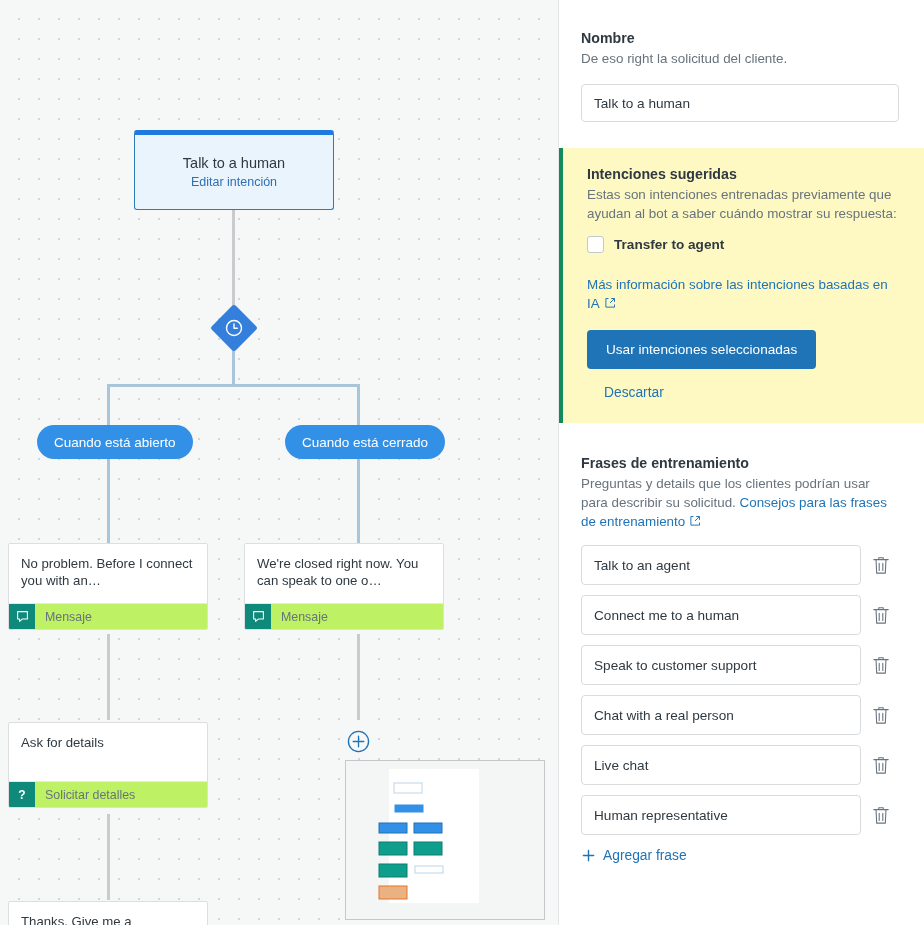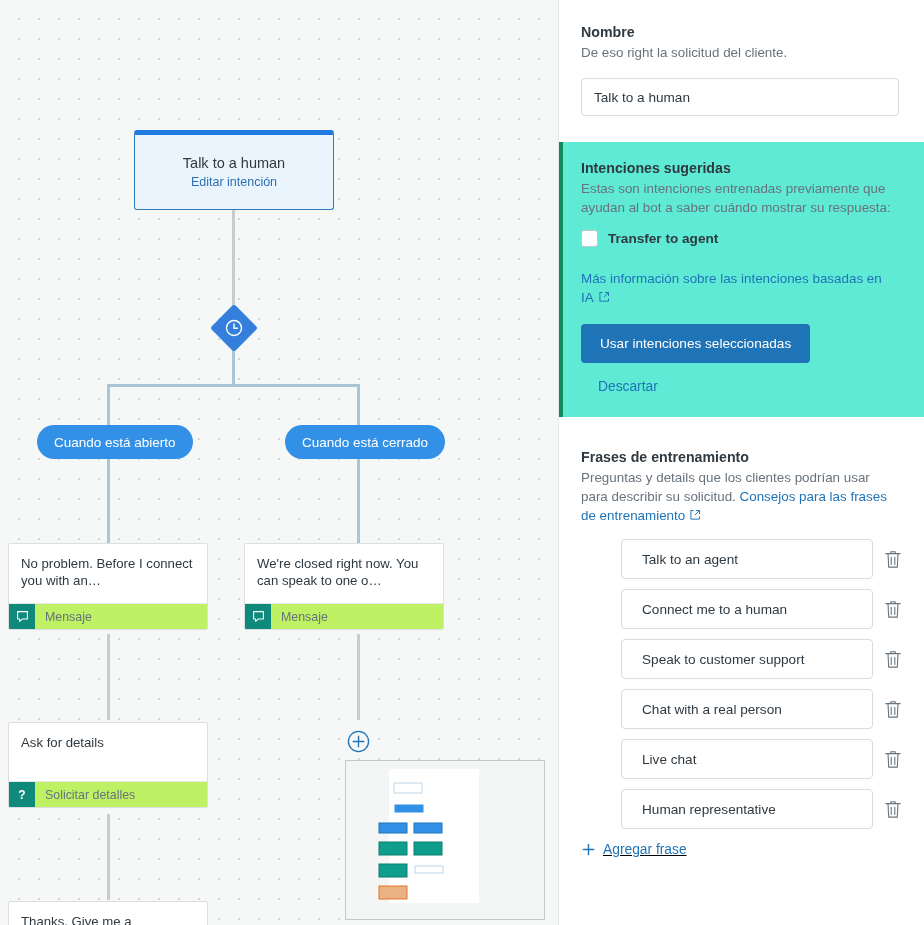--- a/index.html
+++ b/index.html
@@ -150,23 +150,23 @@
     background: #ffffff;
     font-size: 13.6px; color: #2f3941;
     padding: 0 12px;
     font-family: "Liberation Sans", sans-serif;
     outline: none;
   }
 
   
   #suggested {
     position: relative;
-    background: #5eead4;
+    background: #fef9c3;
     border-left: 4px solid #128a5d;
-    padding: 18px 22px 22px 18px;
+    padding: 18px 22px 22px 24px;
   }
   .chk-row { display: flex; align-items: center; gap: 10px; margin-top: 13px; }
   .chk {
     width: 17px; height: 17px;
     border: 1px solid #c2c8cc;
     border-radius: 3px; background: #ffffff;
     flex: 0 0 17px;
   }
   .chk-label { font-size: 13.6px; color: #2f3941; font-weight: 700; }
 
@@ -197,30 +197,29 @@
   
   .phrase-row {
     display: flex; align-items: center;
     gap: 11px; margin-bottom: 10px;
   }
   .phrase-input {
     width: 280px; height: 40px;
     border: 1px solid #d8dcde; border-radius: 4px;
     background: #ffffff;
     font-size: 13.6px; color: #2f3941;
-    padding: 0 20px;
+    padding: 0 12px;
     font-family: "Liberation Sans", sans-serif;
     outline: none;
-    margin-left: 40px;
   }
   .trash { width: 18px; height: 20px; cursor: pointer; flex: 0 0 18px; }
 
   .add-row {
     display: inline-flex; align-items: center; gap: 7px;
-    margin-top: 3px; cursor: pointer; text-decoration: underline;
+    margin-top: 3px; cursor: pointer;
   }
   .add-row .atxt { color: #1f73b7; font-size: 13.8px; }
 </style>
 </head>
 <body>
 
 <div id="app">
 
   <div id="canvas">
 
@@ -308,21 +307,21 @@
             <rect x="69" y="105" width="28" height="7" fill="#ffffff" stroke="#bcd6ea" stroke-width="1"></rect>
             <rect x="33" y="125" width="28" height="13" fill="#eab183" stroke="#e5742a" stroke-width="1"></rect>
           </g>
       </svg>
     </div>
 
   </div>
 
   <div id="panel">
 
-    <div class="sec" style="padding-top:24px;">
+    <div class="sec" style="padding-top:30px;">
       <div class="h-label">Nombre</div>
       <div class="h-desc">De eso right la solicitud del cliente.</div>
       <input class="text-input" style="margin-top: 16px;" value="Talk to a human">
     </div>
 
     <div id="suggested" style="margin-top:26px;">
       <div class="h-label">Intenciones sugeridas</div>
       <div class="h-desc" style="width:312px;">Estas son intenciones entrenadas previamente que ayudan al bot a saber cuándo mostrar su respuesta:</div>
 
       <div class="chk-row">

